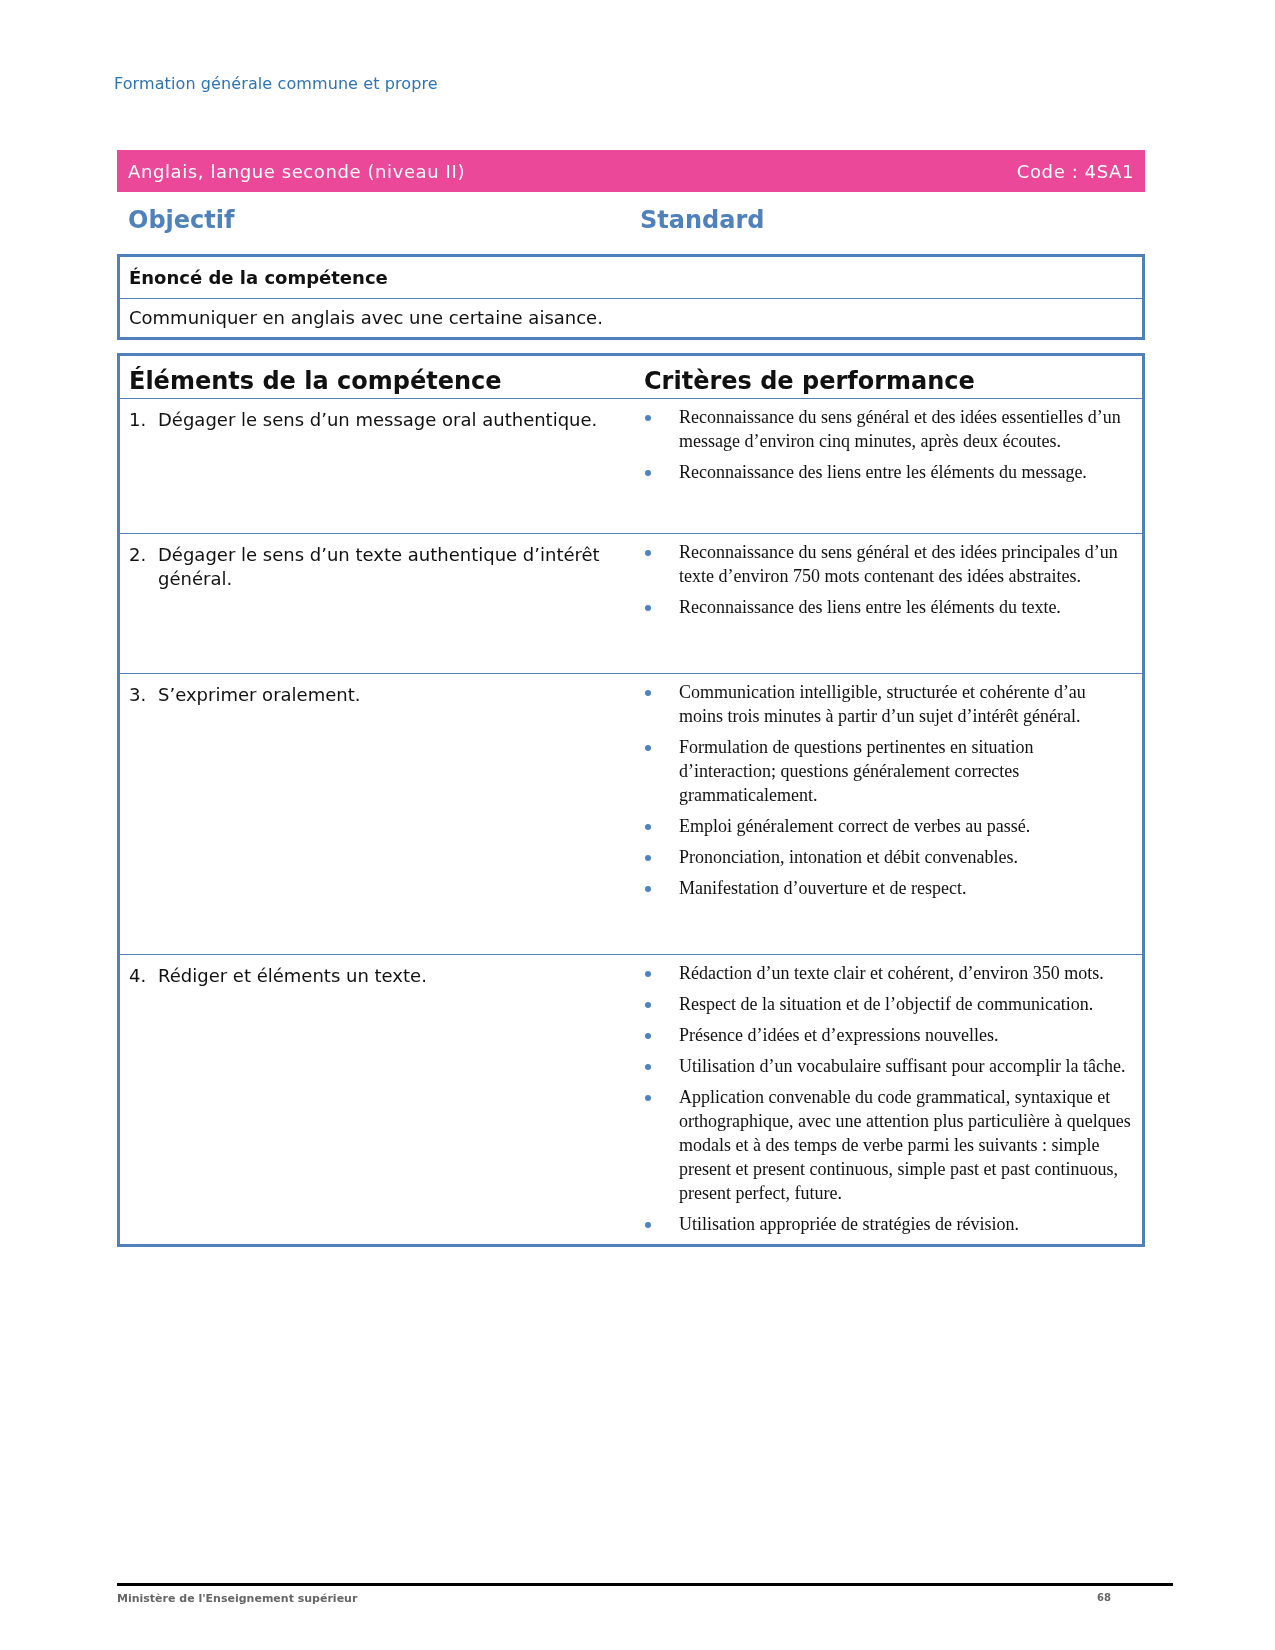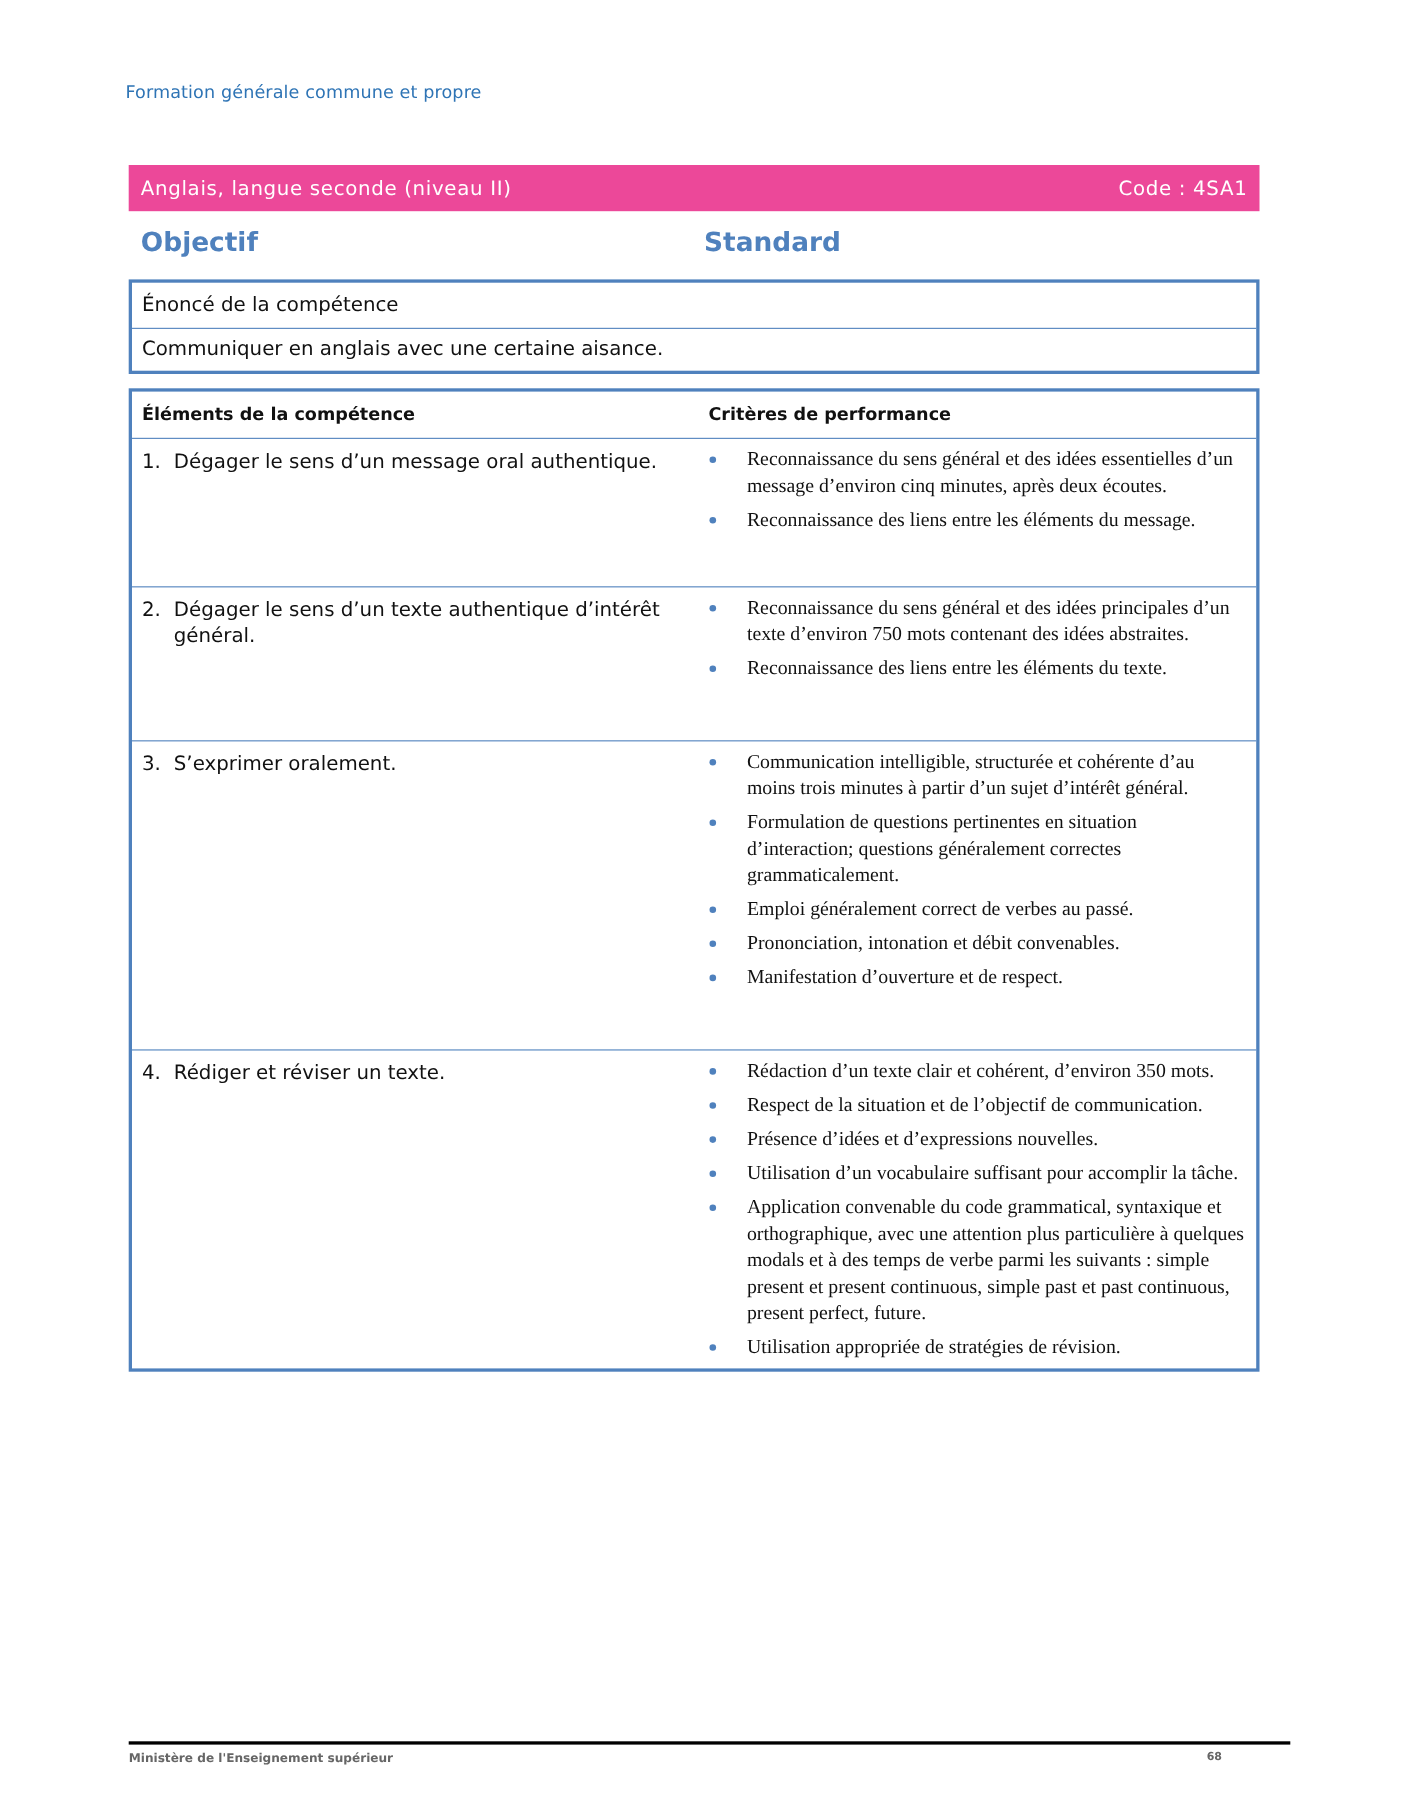--- a/index.html
+++ b/index.html
@@ -3,24 +3,24 @@
 <meta charset="utf-8">
 <style>
   html, body { margin:0; padding:0; background:#ffffff; }
   body { width:1275px; height:1650px; position:relative; font-family:"DejaVu Sans","Liberation Sans",sans-serif; color:#111; overflow:hidden; }
   .running-head { position:absolute; left:114px; top:74px; font-size:16px; color:#2e74b5; letter-spacing:0.1px; }
   .title-bar { position:absolute; left:117px; top:150px; width:1028px; height:42px; background:#ec4899; color:#fff; display:flex; align-items:center; justify-content:space-between; box-sizing:border-box; padding:0 11px; font-size:18px; letter-spacing:0.6px; }
   .obj-row { position:absolute; left:117px; top:206px; width:1028px; height:34px; }
   .obj-label { position:absolute; left:11px; top:0; font-size:24px; font-weight:bold; color:#4f81bd; }
   .std-label { position:absolute; left:523px; top:0; font-size:24px; font-weight:bold; color:#4f81bd; }
   .enonce-box { position:absolute; left:117px; top:254px; width:1028px; height:86px; border:3px solid #4f81bd; box-sizing:border-box; }
-  .enonce-head { height:42px; border-bottom:1px solid #4f81bd; box-sizing:border-box; padding:10px 9px 0 9px; font-size:18px; font-weight:normal; }
+  .enonce-head { height:42px; border-bottom:1px solid #4f81bd; box-sizing:border-box; padding:10px 9px 0 9px; font-size:18px; font-weight:bold; }
   .enonce-text { padding:8px 9px 0 9px; font-size:18px; }
   .elements-table { position:absolute; left:117px; top:353px; width:1028px; border:3px solid #4f81bd; box-sizing:border-box; }
-  .t-head { display:flex; height:43px; border-bottom:1px solid #4f81bd; box-sizing:border-box; font-weight:bold; font-size:16px; }
+  .t-head { display:flex; height:43px; border-bottom:1px solid #4f81bd; box-sizing:border-box; font-weight:bold; font-size:24px; }
   .t-head .c1 { width:511px; padding:11px 0 0 9px; box-sizing:border-box; }
   .t-head .c2 { flex:1; padding:11px 0 0 13px; box-sizing:border-box; }
   .t-row { display:flex; border-bottom:1px solid #4f81bd; box-sizing:border-box; }
   .t-row:last-child { border-bottom:none; }
   .t-row .c1 { width:511px; box-sizing:border-box; padding:9px 10px 0 9px; font-size:18px; line-height:24px; display:flex; }
   .t-row .c1 .num { width:29px; flex:none; }
   .t-row .c2 { flex:1; box-sizing:border-box; padding:6px 8px 6px 0; }
   .crit { display:flex; font-size:18px; line-height:24px; margin-bottom:7px;font-family:Liberation Serif, serif; }
   .crit:last-child { margin-bottom:2px; }
   .bullet { width:36px; flex:none; position:relative; }
@@ -115,21 +115,21 @@
       <div class="crit">
           <span class="bullet"></span>
           <span class="crit-text">Manifestation d’ouverture et de respect.</span>
         </div>
     </div>
   </div>
 
   <div class="t-row">
     <div class="c1">
       <span class="num">4.</span>
-      <span>Rédiger et réviser un texte.</span>
+      <span>Rédiger et éléments un texte.</span>
     </div>
     <div class="c2">
       <div class="crit">
           <span class="bullet"></span>
           <span class="crit-text">Rédaction d’un texte clair et cohérent, d’environ 350 mots.</span>
         </div>
       <div class="crit">
           <span class="bullet"></span>
           <span class="crit-text">Respect de la situation et de l’objectif de communication.</span>
         </div>

